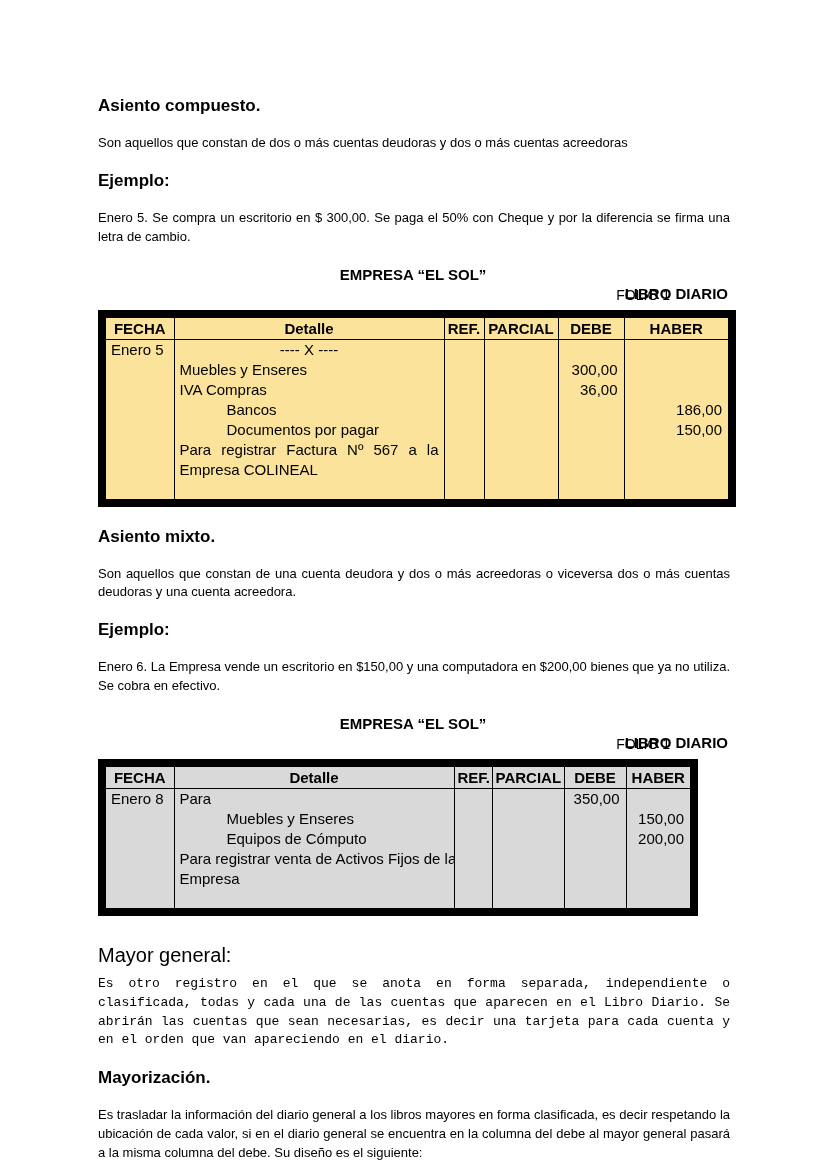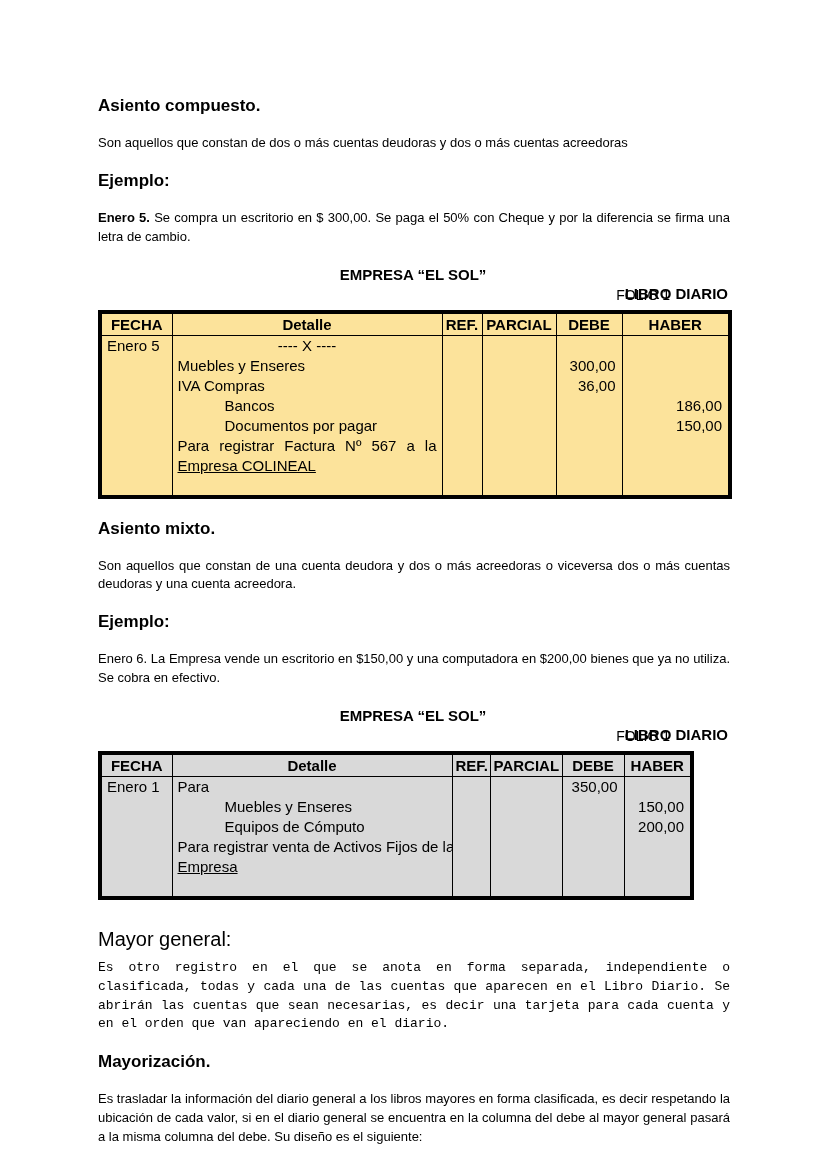--- a/index.html
+++ b/index.html
@@ -7,43 +7,43 @@
   body {
     width:828px; height:1171px;
     font-family:"Liberation Sans", sans-serif;
     color:#000;
     position:relative;
   }
   .page { width:828px; min-height:1171px; padding:96px 98px 40px 98px; }
 
   .h-bold { font-size:17px; font-weight:bold; margin-bottom:18px; }
   .para   { font-size:13px; line-height:1.45; margin-bottom:18px; text-align:justify; }
-  .para .lead { font-weight:bold; }
+  .para .lead { font-weight:normal; }
 
   .tbl-block { margin-bottom:0; }
   .tbl-block-1 { width:630px; }
   .tbl-block-2 { width:592px; }
   .tbl-company { text-align:center; font-weight:bold; font-size:15px; line-height:1.3; }
   .tbl-subrow  { position:relative; text-align:right; font-weight:bold; font-size:15px; line-height:1.3; margin-bottom:6px; }
   .folio { position:absolute; top:2px; font-weight:normal; font-size:14px; }
   .folio-1 { right:58px; }
 
-  table.journal { border-collapse:collapse; table-layout:fixed; border:4px solid #000000; }
+  table.journal { border-collapse:collapse; table-layout:fixed; border:8px solid #000000; }
   table.j1 { width:630px; background:#FCE39B; }
   table.j2 { width:592px; background:#D9D9D9; }
   .journal th {
     border:1px solid #000; font-size:15px; font-weight:bold;
     padding:1px 3px; text-align:center; line-height:19px;
   }
   .journal td {
     border-left:1px solid #000; border-right:1px solid #000;
     font-size:15px; line-height:20px; padding:0 5px; vertical-align:top;
     overflow:hidden; white-space:nowrap;
   }
-  .journal tr.last td { padding-bottom:19px;text-decoration:underline; }
+  .journal tr.last td { padding-bottom:19px; }
   .journal td.center { text-align:center; }
   .journal td.indent { padding-left:52px; }
   .journal td.justify { text-align:justify; text-align-last:justify; white-space:normal; }
   .journal td.num { text-align:right; padding-right:6px; }
 
   .after-table { margin-top:20px; }
 
   .h-large { font-size:20px; font-weight:400; margin-top:28px; margin-bottom:8px; }
   .para-tight { margin-bottom:18px;font-family:Liberation Mono, monospace; }
 </style>
@@ -168,21 +168,21 @@
           <th>FECHA</th>
           <th>Detalle</th>
           <th>REF.</th>
           <th>PARCIAL</th>
           <th>DEBE</th>
           <th>HABER</th>
         </tr>
       </thead>
       <tbody>
         <tr>
-          <td>Enero 1</td>
+          <td>Enero 8</td>
           <td>Para</td>
           <td></td>
           <td></td>
           <td class="num">350,00</td>
           <td class="num"></td>
         </tr>
         <tr>
           <td></td>
           <td class="indent">Muebles y Enseres</td>
           <td></td>

